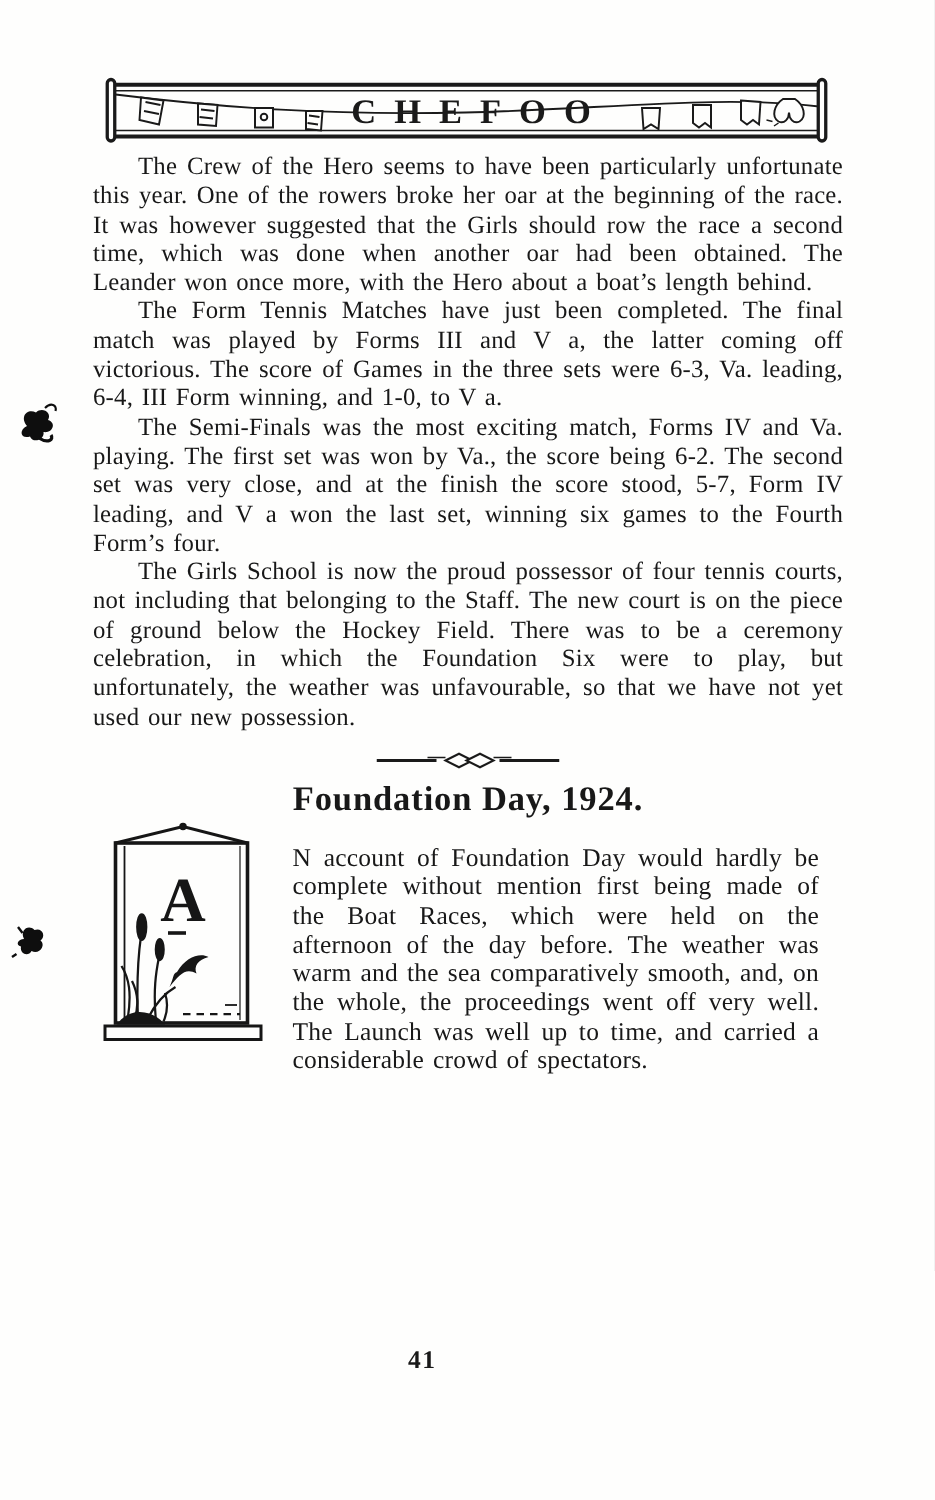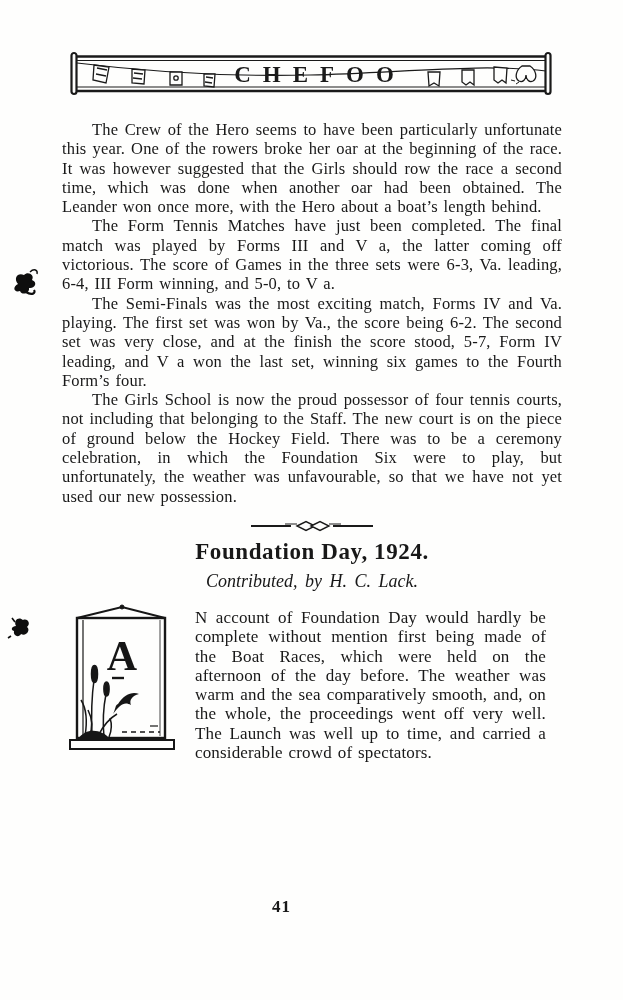--- a/index.html
+++ b/index.html
@@ -30,21 +30,21 @@
     font-family: "Liberation Serif", "DejaVu Serif", serif;
     font-weight: bold;
     font-size: 23px;
     letter-spacing: 12px;
     fill: #1a1a1a;
   }
   
   .column {
     position: absolute;
     left: 62px;
-    top: 120px;
+    top: 101px;
     width: 500px;
   }
   p.body-par {
     margin: 0;
     font-size: 16.5px;
     line-height: 19.3px;
     text-align: justify;
     text-indent: 30px;
     word-spacing: 1.5px;
     letter-spacing: 0.15px;
@@ -183,39 +183,38 @@
   <div class="ink-blot ink-blot-2">
     <svg viewBox="0 0 30 38">
       <path d="M12,16 C9,10 15,6 19,10 C24,8 27,14 23,17 C27,20 22,27 17,24 C15,28 9,26 10,21 C6,20 8,16 12,16 Z" fill="#0e0e0e"></path>
       <path d="M8,8 L11,12 M4,28 L7,26" fill="none" stroke="#0e0e0e" stroke-width="1.6"></path>
     </svg>
   </div>
 
   <div class="column">
 
     <p class="body-par">The Crew of the Hero seems to have been particularly unfortunate this year.  One of the rowers broke her oar at the beginning of the race.  It was however suggested that the Girls should row the race a second time, which was done when another oar had been obtained.  The Leander won once more, with the Hero about a boat’s length behind.</p>
-    <p class="body-par">The Form Tennis Matches have just been completed.  The final match was played by Forms III and V a, the latter coming off victorious.  The score of Games in the three sets were 6-3, Va. leading, 6-4, III Form winning, and 5-0, to V a.</p>
+    <p class="body-par">The Form Tennis Matches have just been completed.  The final match was played by Forms III and V a, the latter coming off victorious.  The score of Games in the three sets were 6-3, Va. leading, 6-4, III Form winning, and 1-0, to V a.</p>
     <p class="body-par">The Semi-Finals was the most exciting match, Forms IV and Va. playing.  The first set was won by Va., the score being 6-2.  The second set was very close, and at the finish the score stood, 5-7, Form IV leading, and V a won the last set, winning six games to the Fourth Form’s four.</p>
     <p class="body-par">The Girls School is now the proud possessor of four tennis courts, not including that belonging to the Staff.  The new court is on the piece of ground below the Hockey Field.  There was to be a ceremony celebration, in which the Foundation Six were to play, but unfortunately, the weather was unfavourable, so that we have not yet used our new possession.</p>
 
     <div class="divider">
       <svg viewBox="0 0 122 14">
         <g stroke="#1a1a1a" fill="#fefefd">
           <line x1="0" y1="7" x2="40" y2="7" stroke-width="2"></line>
           <line x1="34" y1="5" x2="46" y2="5" stroke-width="1"></line>
           <path d="M46,7 L55,2.5 L64,7 L55,11.5 Z" stroke-width="1.4"></path>
           <path d="M60,7 L69,2.5 L78,7 L69,11.5 Z" stroke-width="1.4"></path>
           <line x1="78" y1="5" x2="90" y2="5" stroke-width="1"></line>
           <line x1="82" y1="7" x2="122" y2="7" stroke-width="2"></line>
         </g>
       </svg>
     </div>
 
     <h1 class="article-title">Foundation Day, 1924.</h1>
-    <div class="article-byline">Contributed, by H. C. Lack.</div>
 
     <div class="dropcap-illo">
       <svg viewBox="0 0 120 150">
         <g stroke="#161616" fill="none">
 
           <path d="M15,14 L60,3 L103,14" stroke-width="2"></path>
           <circle cx="60" cy="3" r="2" fill="#161616"></circle>
 
           <rect x="15" y="14" width="88" height="120" stroke-width="2.4"></rect>
           <line x1="21" y1="16" x2="21" y2="132" stroke-width="1.2"></line>

